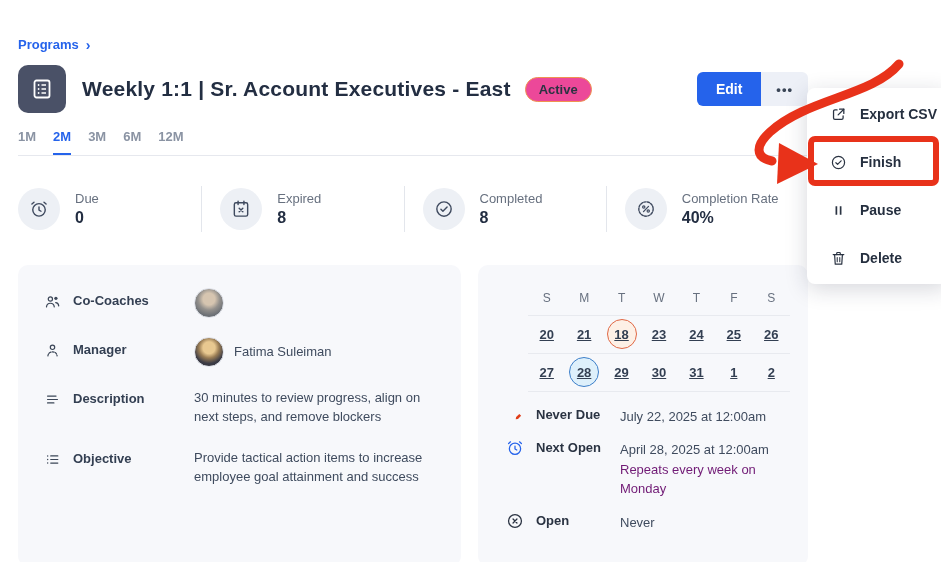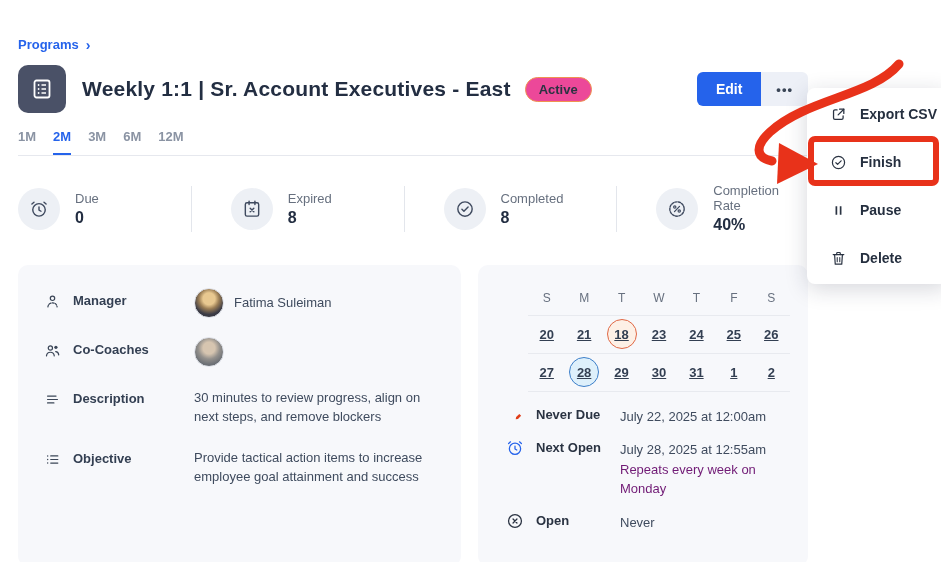--- a/index.html
+++ b/index.html
@@ -27,21 +27,21 @@
   .btn-more { background:#edf0f7; color:#3b4657; border:none; border-radius:0 6px 6px 0;
     padding:9px 15px; font-size:13px; font-weight:700; letter-spacing:1px; cursor:pointer; }
 
   
   .tabs { margin-top:16px; display:flex; gap:17px; border-bottom:1px solid #e6e8ee; padding:0 0 0 0; }
   .tab { font-size:13px; font-weight:600; color:#8a93a3; padding-bottom:9px;
     border-bottom:2px solid transparent; cursor:pointer; }
   .tab.active { color:#2563eb; border-bottom-color:#2563eb; }
 
   
-  .stats { display:flex; align-items:center; padding:20px 0 0 0; height:85px;gap:21px; }
+  .stats { display:flex; align-items:center; padding:20px 0 0 0; height:85px; }
   .stat { flex:1; display:flex; align-items:center; gap:15px; padding-left:18px; }
   .stat:first-child { padding-left:18px; }
   .stat-divider { width:1px; height:46px; background:#e3e6ec; flex:none; }
   .stat-icon { width:42px; height:42px; border-radius:50%; background:#edf0f5;
     display:flex; align-items:center; justify-content:center; flex:none; }
   .stat-icon svg { width:20px; height:20px; stroke:#3f4a5f; }
   .stat-label { font-size:13px; color:#67707f; }
   .stat-value { font-size:16px; font-weight:700; color:#232e42; margin-top:3px; }
 
   
@@ -243,39 +243,39 @@
            <div class="stat-value">40%</div>
         </div>
     </div>
   </div>
 
   <div class="content">
 
     <div class="card card-left">
       <div class="detail-row">
         <div class="detail-key">
+            <svg viewBox="0 0 24 24" fill="none" style="color:#3b4657">
+              <use href="#i-people"></use>
+            </svg>
+          <span class="k">Co-Coaches</span>
+          </div>
+        <div class="detail-val">
+          <span class="avatar coach"></span>
+        </div>
+      </div>
+      <div class="detail-row">
+        <div class="detail-key">
             <svg viewBox="0 0 24 24" fill="none">
               <use href="#i-person"></use>
             </svg>
           <span class="k">Manager</span>
           </div>
         <div class="detail-val">
           <span class="avatar manager"></span>
           <span>Fatima Suleiman</span>
-        </div>
-      </div>
-      <div class="detail-row">
-        <div class="detail-key">
-            <svg viewBox="0 0 24 24" fill="none" style="color:#3b4657">
-              <use href="#i-people"></use>
-            </svg>
-          <span class="k">Co-Coaches</span>
-          </div>
-        <div class="detail-val">
-          <span class="avatar coach"></span>
         </div>
       </div>
       <div class="detail-row">
         <div class="detail-key">
             <svg viewBox="0 0 24 24" fill="none">
               <use href="#i-lines"></use>
             </svg>
           <span class="k">Description</span>
           </div>
         <div class="detail-val top" style="max-width:390px;">
@@ -336,21 +336,21 @@
               <use href="#i-docpen"></use>
             </svg>
           <span class="sched-key">Never Due</span>
           <span class="sched-val">July 22, 2025 at 12:00am</span>
         </div>
         <div class="sched-row">
           <svg viewBox="0 0 24 24" fill="none" style="color:#2563eb;stroke:#2563eb">
               <use href="#i-alarm"></use>
             </svg>
           <span class="sched-key">Next Open</span>
-          <span class="sched-val"><span>July 28, 2025 at 12:55am</span><br>
+          <span class="sched-val"><span>April 28, 2025 at 12:00am</span><br>
             <span class="sched-note">Repeats every week on Monday</span></span>
         </div>
         <div class="sched-row">
           <svg viewBox="0 0 24 24" fill="none" style="stroke:#2a3342">
               <use href="#i-circlex"></use>
             </svg>
           <span class="sched-key">Open</span>
           <span class="sched-val">Never</span>
         </div>
       </div>

